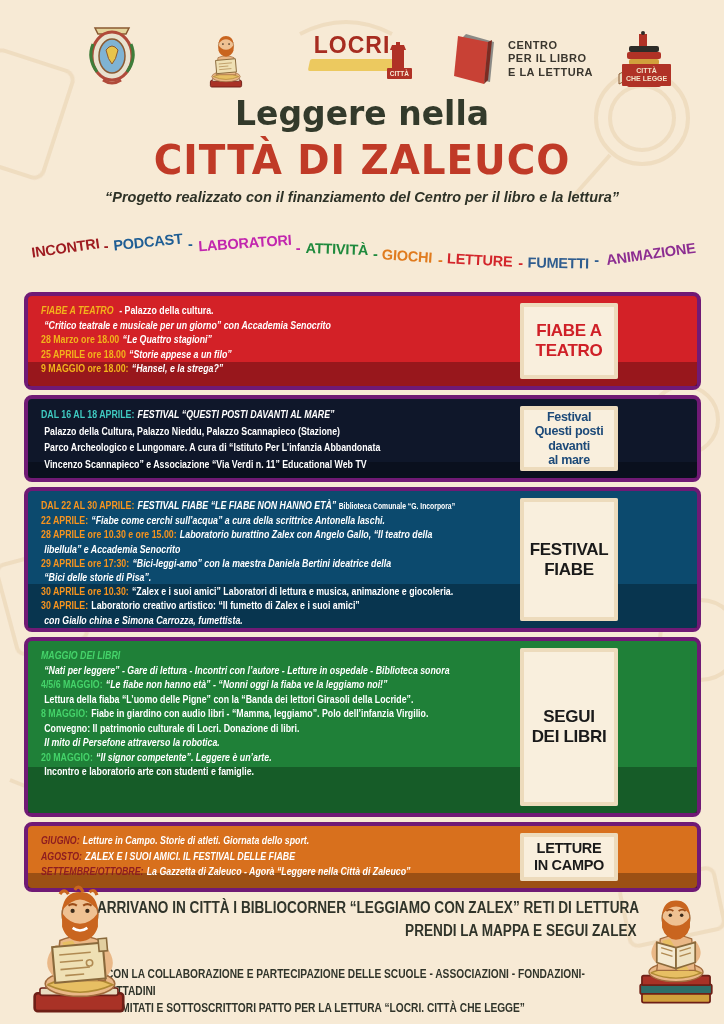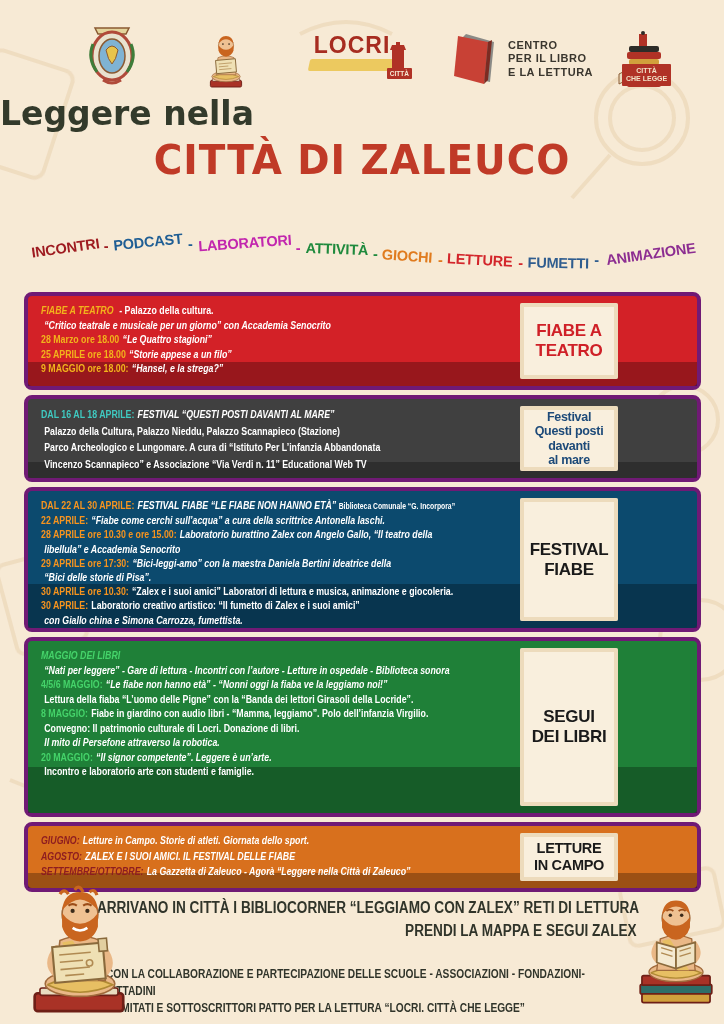--- a/index.html
+++ b/index.html
@@ -23,21 +23,21 @@
                font-size:6.5px;font-weight:bold;padding:2px 3px;border-radius:1px;white-space:pre-line;line-height:1.1;}
   .centro{left:452px;top:30px;width:200px;text-align:left;}
   .centro-row{display:flex;align-items:center;gap:8px;}
   .centro-text{font-size:11px;font-weight:bold;color:#3a362e;line-height:1.2;white-space:pre-line;
                letter-spacing:0.5px;}
   .ccl{left:608px;top:30px;width:70px;}
   .ccl-badge{position:absolute;left:14px;top:34px;background:#b03226;color:#f3e3c8;
              font-size:7px;font-weight:bold;padding:3px 4px;border-radius:1px;white-space:pre-line;line-height:1.15;}
 
   
-  .title-small{position:absolute;top:94px;left:0;width:100%;text-align:left;z-index:2;
+  .title-small{position:absolute;top:94px;left:0;width:100%;text-align:center;z-index:2;
                font-family:"DejaVu Sans",sans-serif;font-weight:bold;font-size:33px;color:#333a2b;}
   .title-big{position:absolute;top:136px;left:0;width:100%;text-align:center;z-index:2;
              font-family:"DejaVu Sans",sans-serif;font-weight:800;font-size:41px;
              letter-spacing:1px;color:#c03a27;transform:scaleX(0.95);}
   .subtitle{position:absolute;top:189px;left:0;width:100%;text-align:center;z-index:2;
             font-weight:bold;font-style:italic;font-size:14.5px;color:#2e3227;}
 
   
   .cats{position:absolute;top:232px;left:14px;width:696px;z-index:2;display:flex;
         justify-content:center;align-items:flex-start;gap:5px;font-weight:900;font-size:14.5px;
@@ -75,21 +75,21 @@
          border-radius:2px;z-index:3;display:flex;align-items:center;justify-content:center;
          box-shadow:inset 0 0 0 4px rgba(228,202,160,0.55);}
   .plabel{white-space:pre-line;text-align:center;font-weight:800;line-height:1.15;
           letter-spacing:-0.3px;}
 
   .b0{top:292px;height:98px;background:#d32127;}
   .b0 .shade{height:24px;}
   .b0 .head{color:#f2b31c;}
   .b0 .plabel{color:#cf2027;font-size:17px;}
 
-  .b1{top:395px;height:87px;background:#404040;}
+  .b1{top:395px;height:87px;background:#0f172a;}
   .b1 .shade{height:16px;}
   .b1 .content{line-height:16.5px;}
   .b1 .head{color:#3fc9c0;}
   .b1 .plabel{color:#1d4a79;font-size:12.5px;}
 
   .b2{top:487px;height:145px;background:#0c4a6e;}
   .b2 .shade{height:44px;}
   .b2 .content{line-height:14.2px;}
   .b2 .head{color:#f7941e;}
   .b2 .plabel{color:#1a1a1a;font-size:17px;}
@@ -202,20 +202,21 @@
       <rect x="14" y="29" width="30" height="6" rx="2" fill="#d1a03c"></rect>
       <rect x="12" y="35" width="34" height="22" rx="2" fill="#b03226"></rect>
       <path d="M4,44 l8,-4 v10 l-8,4 z" fill="#e8dcc0" stroke="#8a5a32"></path>
     </svg>
     <div class="ccl-badge">CITTÀ
 CHE LEGGE</div>
   </div>
 
   <div class="title-small">Leggere nella</div>
   <div class="title-big">CITTÀ DI ZALEUCO</div>
+  <div class="subtitle">“Progetto realizzato con il finanziamento del Centro per il libro e la lettura”</div>
 
   <div class="cats">
     <span class="w0">INCONTRI</span>
     <span class="s0">-</span>
     <span class="w1">PODCAST</span>
     <span class="s1">-</span>
     <span class="w2">LABORATORI</span>
     <span class="s2">-</span>
     <span class="w3">ATTIVITÀ</span>
     <span class="s3">-</span>

